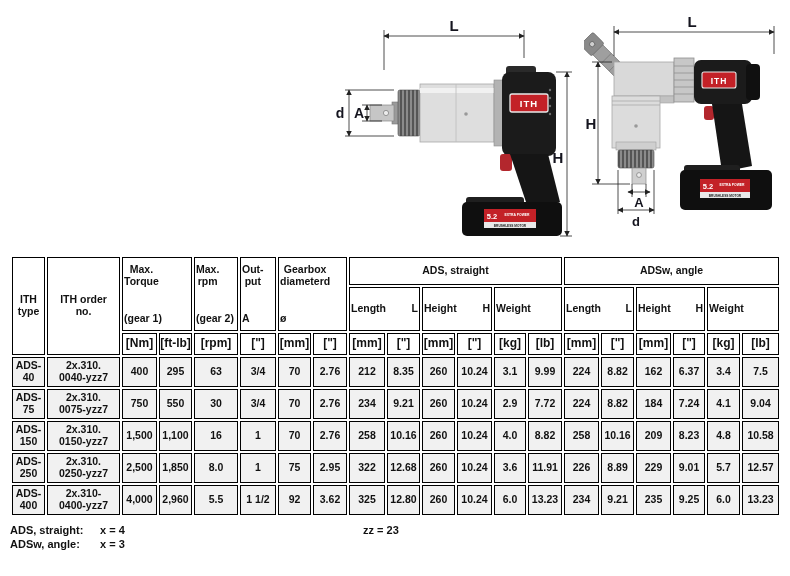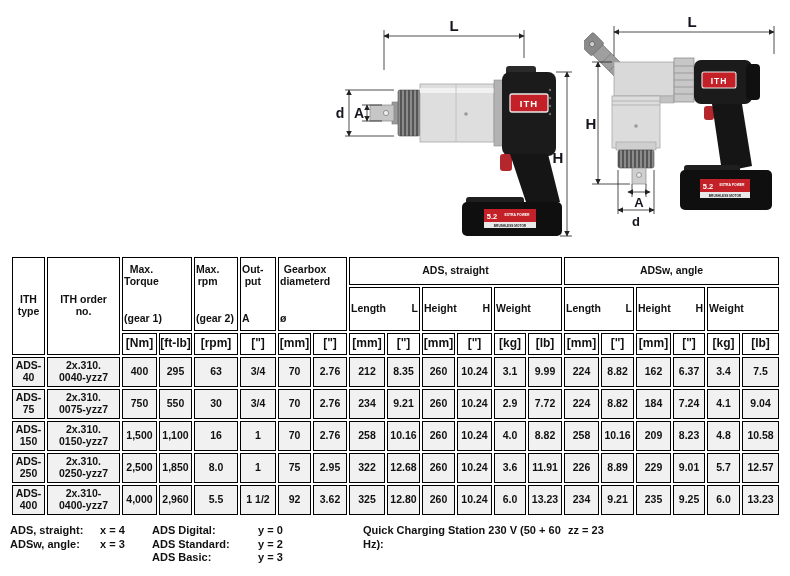--- a/index.html
+++ b/index.html
@@ -433,34 +433,19 @@
   <div class="fn-col" id="fn-col1">
       <div class="fn-row">
         <span class="fn-label">ADS, straight:</span>
         <span class="fn-value">x = 4</span>
       </div>
       <div class="fn-row">
         <span class="fn-label">ADSw, angle:</span>
         <span class="fn-value">x = 3</span>
       </div>
     </div>
-  <div class="fn-col" id="fn-col2">
-      <div class="fn-row">
-        <span class="fn-label">ADS Digital:</span>
-        <span class="fn-value">y = 0</span>
-      </div>
-      <div class="fn-row">
-        <span class="fn-label">ADS Standard:</span>
-        <span class="fn-value">y = 2</span>
-      </div>
-      <div class="fn-row">
-        <span class="fn-label">ADS Basic:</span>
-        <span class="fn-value">y = 3</span>
-      </div>
-    </div>
   <div class="fn-col" id="fn-col3">
       <div class="fn-row">
-        <span class="fn-label">Quick Charging Station 230 V (50 + 60 Hz):</span>
         <span class="fn-value">zz = 23</span>
       </div>
     </div>
 
 </div>
 
 </body></html>

